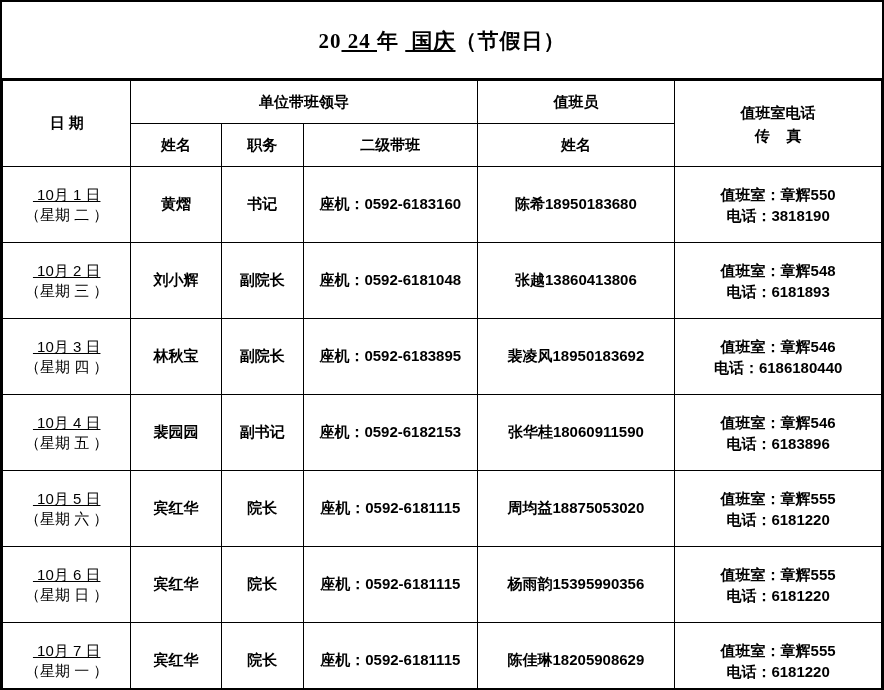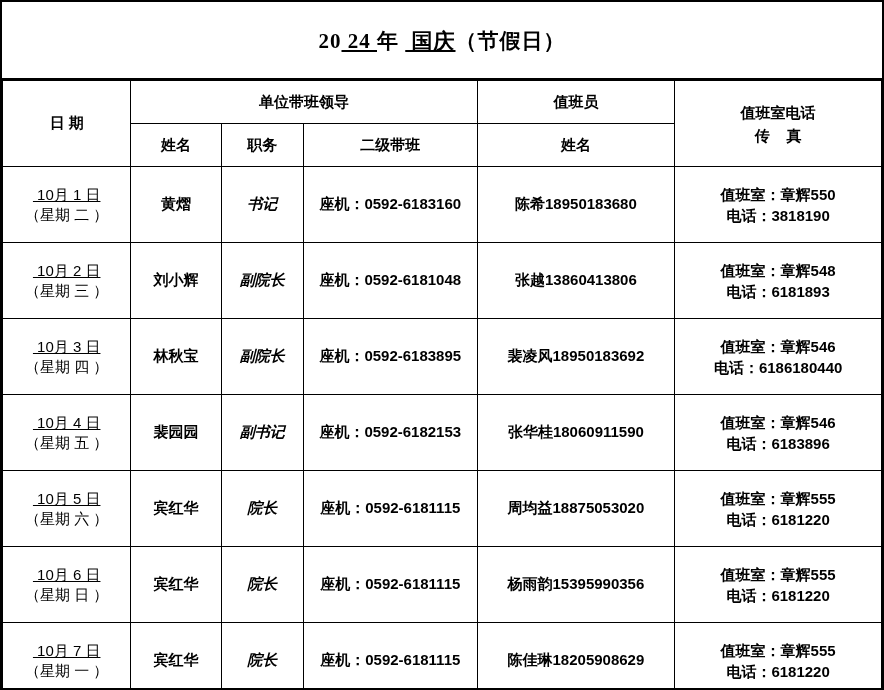--- a/index.html
+++ b/index.html
@@ -91,21 +91,20 @@
   }
   .cell-bold {
     font-weight: bold;
     font-family: "Liberation Serif", serif;
     font-size: 16px;
   }
   .cell-plain {
     font-size: 15px;
     font-weight: bold;
     font-family: "Liberation Serif", serif;
-    font-style: italic;
   }
   .contact-cell {
     font-size: 15px;
     font-weight: bold;
     font-family: "Liberation Serif", serif;
     text-align: center;
     white-space: pre;
   }
   .duty-cell {
     font-size: 15px;

